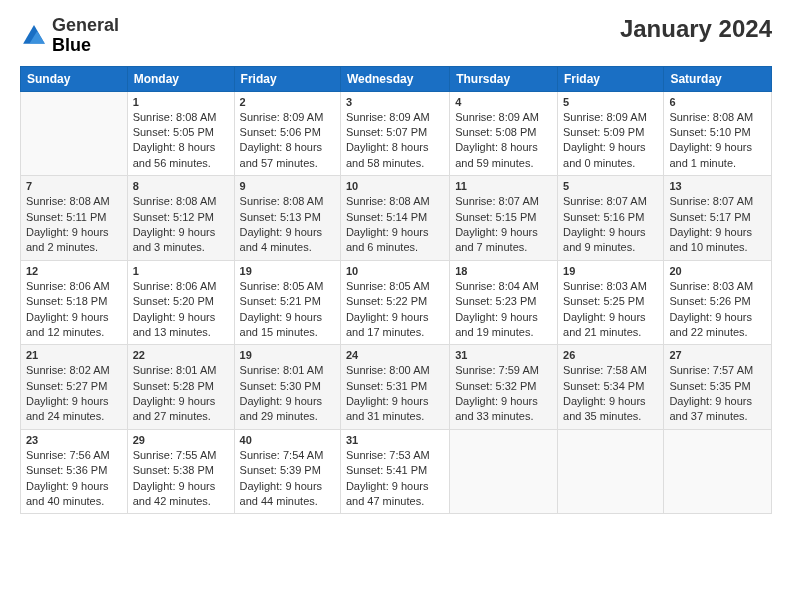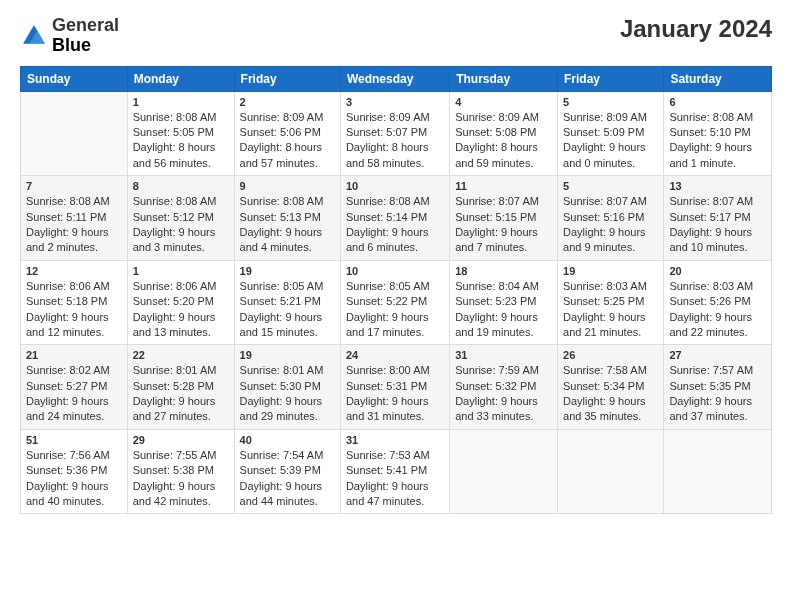--- a/index.html
+++ b/index.html
@@ -243,21 +243,21 @@
         <span class="day-number">26</span>
         <span class="day-info">Sunrise: 7:58 AM<br>Sunset: 5:34 PM<br>Daylight: 9 hours and 35 minutes.</span>
       </td>
           <td>
         <span class="day-number">27</span>
         <span class="day-info">Sunrise: 7:57 AM<br>Sunset: 5:35 PM<br>Daylight: 9 hours and 37 minutes.</span>
       </td>
         </tr>
         <tr>
           <td>
-        <span class="day-number">51</span>
+        <span class="day-number">23</span>
         <span class="day-info">Sunrise: 7:56 AM<br>Sunset: 5:36 PM<br>Daylight: 9 hours and 40 minutes.</span>
       </td>
           <td>
         <span class="day-number">29</span>
         <span class="day-info">Sunrise: 7:55 AM<br>Sunset: 5:38 PM<br>Daylight: 9 hours and 42 minutes.</span>
       </td>
           <td>
         <span class="day-number">40</span>
         <span class="day-info">Sunrise: 7:54 AM<br>Sunset: 5:39 PM<br>Daylight: 9 hours and 44 minutes.</span>
       </td>

